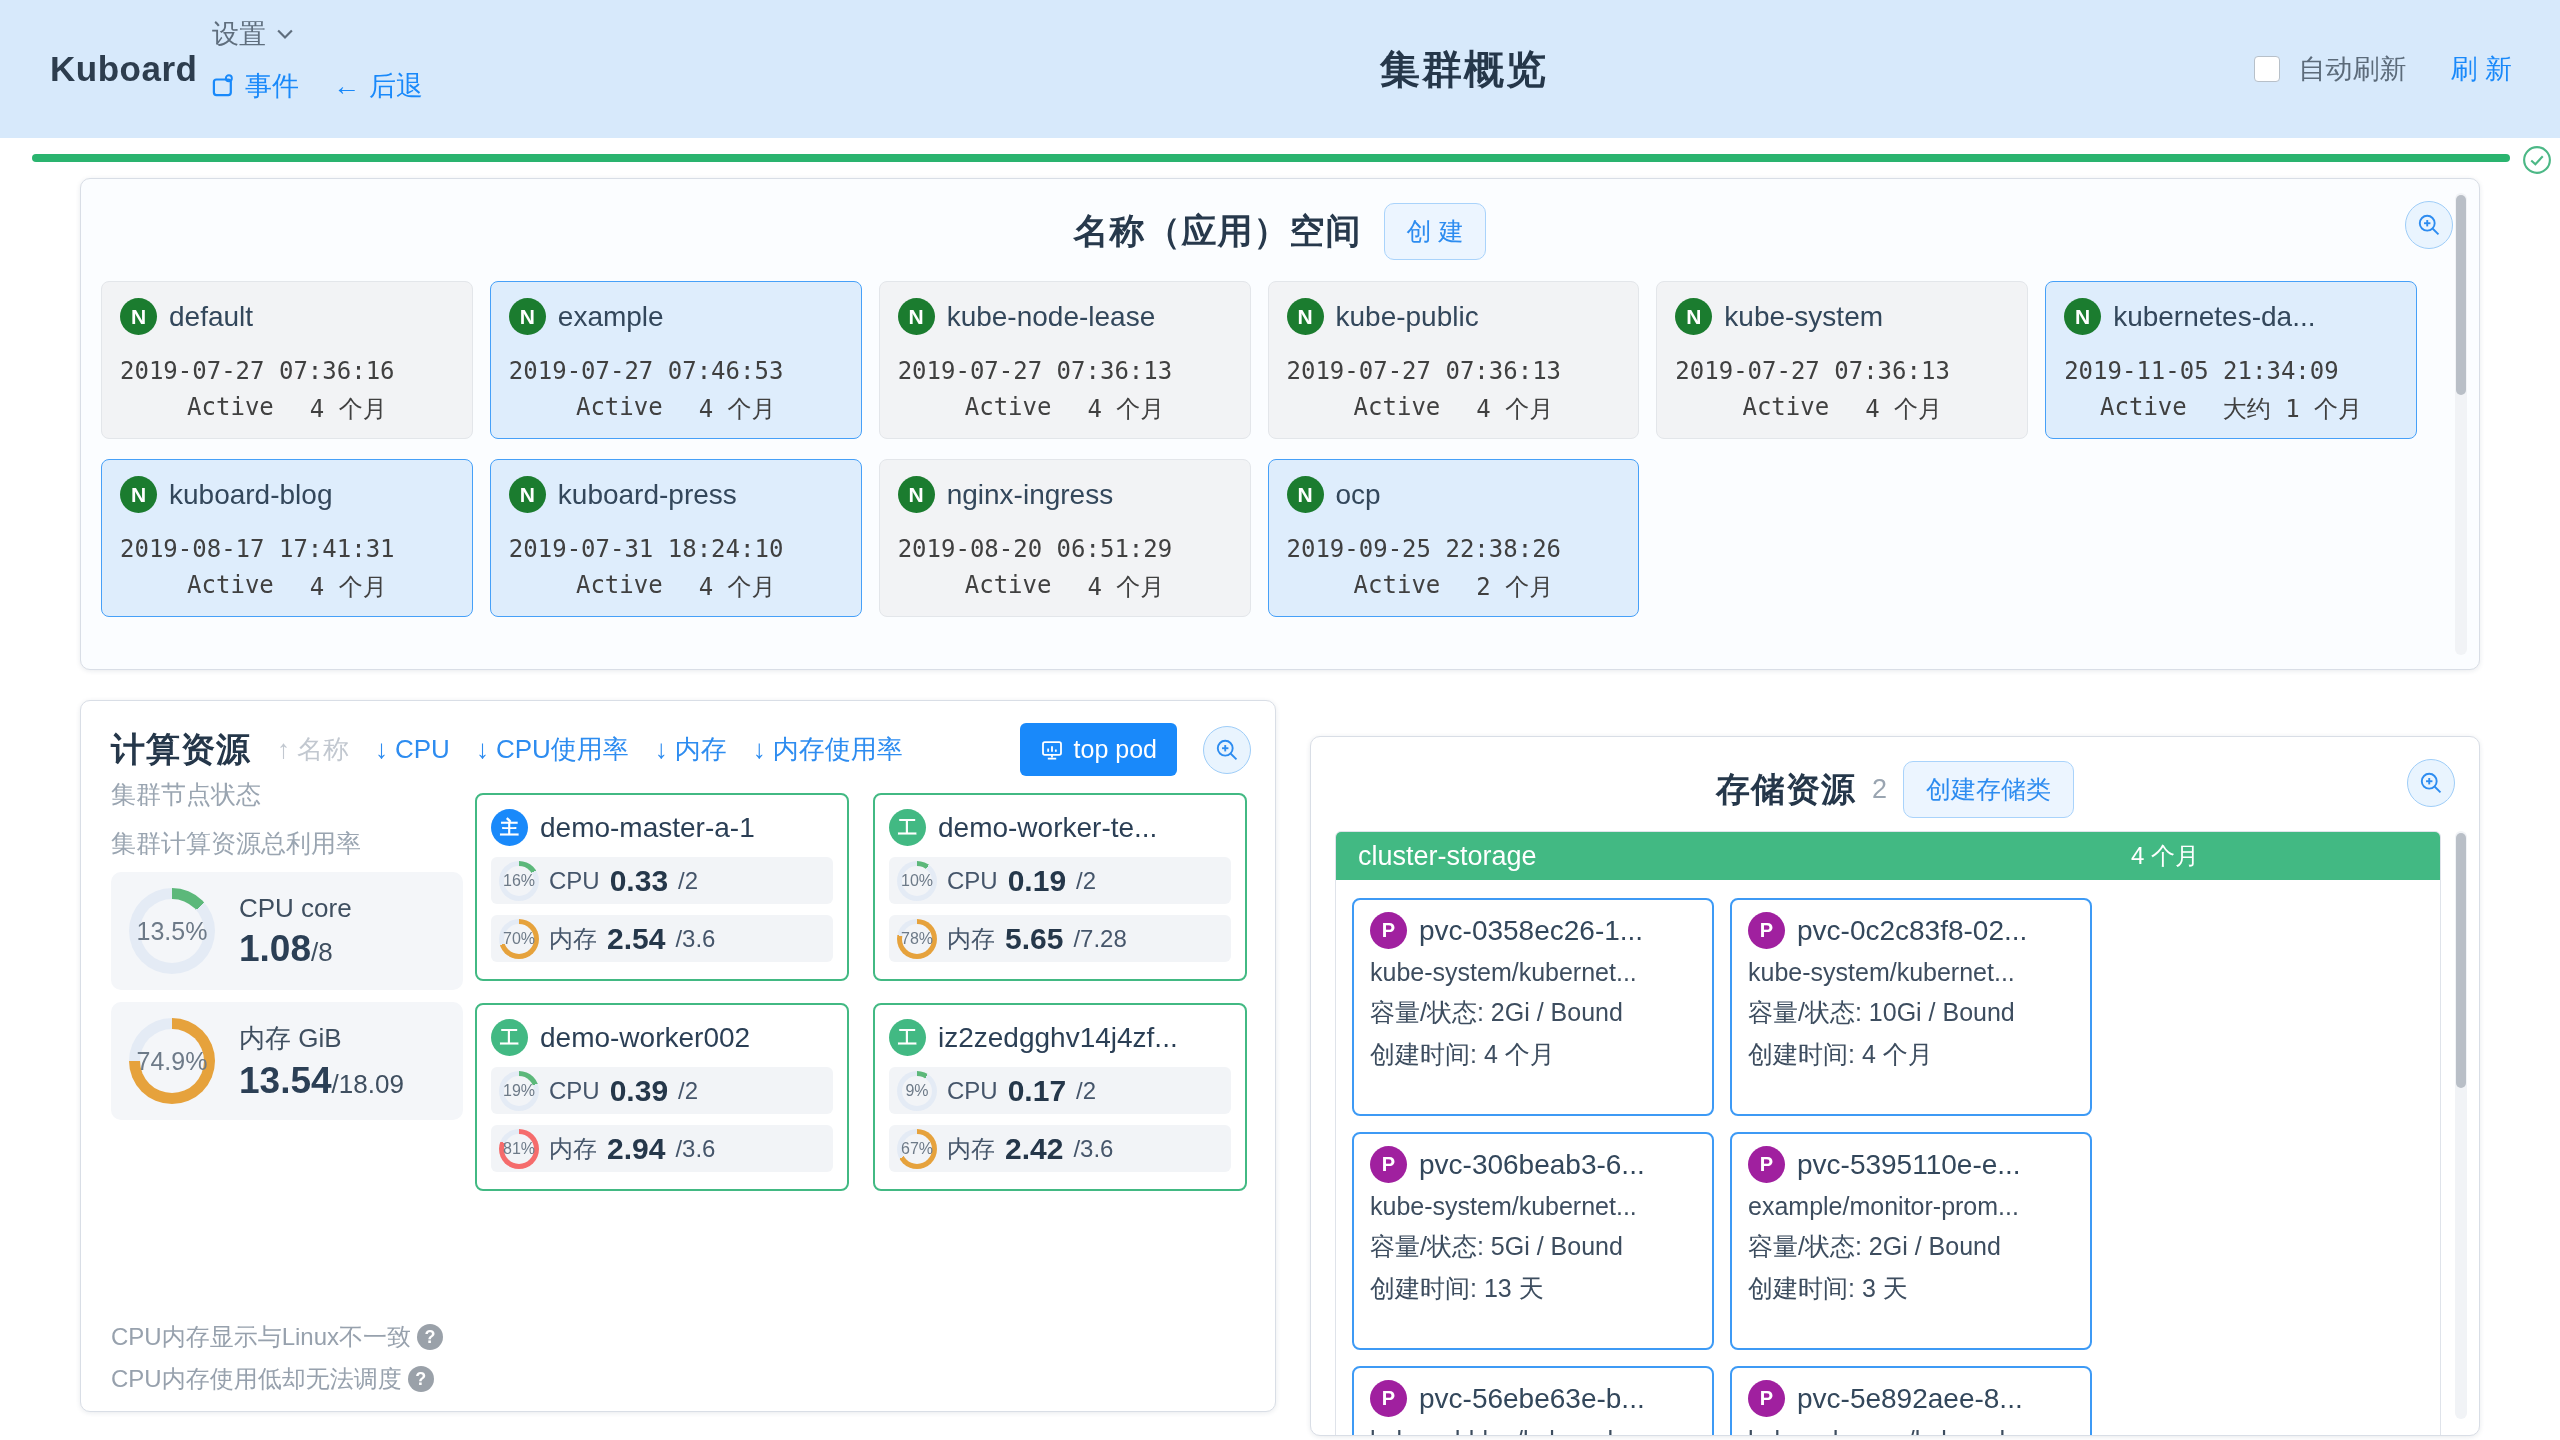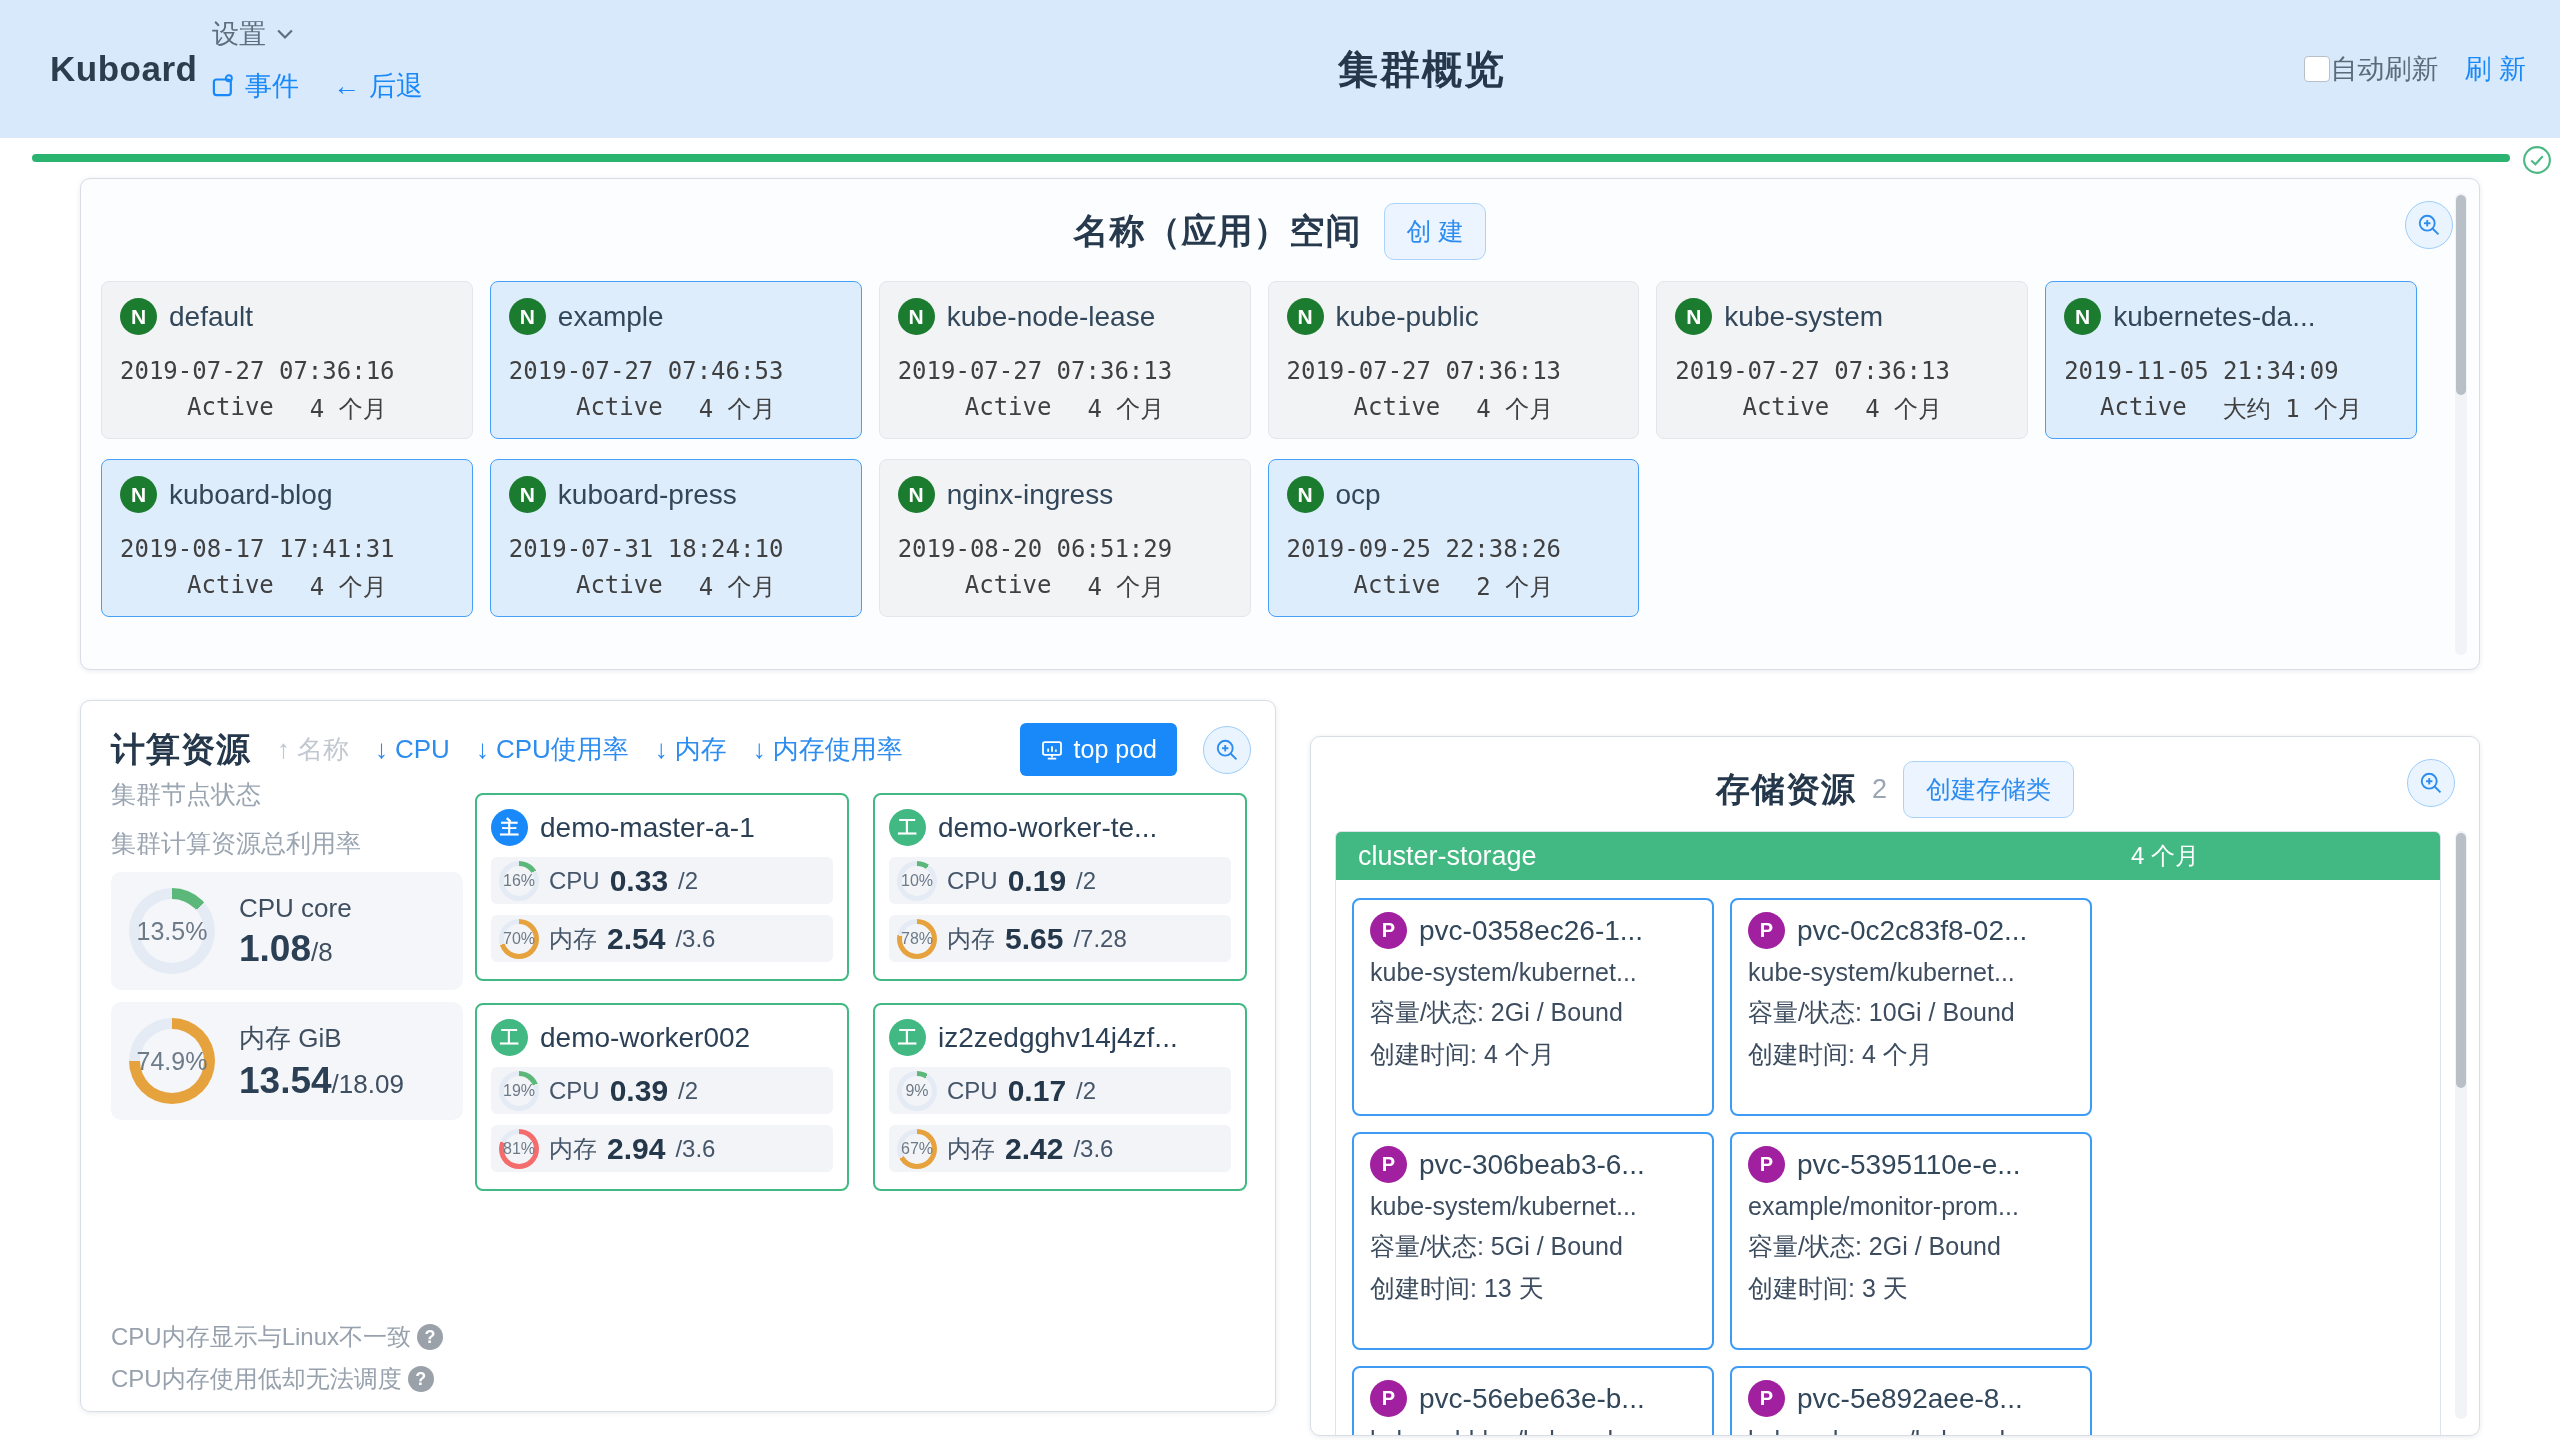--- a/index.html
+++ b/index.html
@@ -9,23 +9,23 @@
 
   
   .header { position:absolute; left:0; top:0; width:2560px; height:138px; background:#d7e9fb; }
   .brand { position:absolute; left:50px; top:0; height:138px; display:flex; align-items:center;
            font-size:35px; font-weight:700; color:#2d3d4e; letter-spacing:.5px; }
   .settings { position:absolute; left:212px; top:16px; display:flex; align-items:center; gap:8px;
               font-size:27px; color:#5f6e7d; cursor:pointer; }
   .hdr-links { position:absolute; left:210px; top:68px; display:flex; align-items:center; gap:34px;
                font-size:27px; color:#1989fa; }
   .hdr-link { display:flex; align-items:center; gap:9px; cursor:pointer; }
-  .page-title { position:absolute; left:1338px; top:0; height:138px; display:flex; align-items:center;
+  .page-title { position:absolute; left:1380px; top:0; height:138px; display:flex; align-items:center;
                 font-size:40px; font-weight:700; color:#25374a; letter-spacing:2px; }
-  .hdr-right { position:absolute; right:34px; top:0; height:138px; display:flex; align-items:center; gap:0; font-size:27px; }
+  .hdr-right { position:absolute; right:48px; top:0; height:138px; display:flex; align-items:center; gap:18px; font-size:27px; }
   .checkbox { width:26px; height:26px; background:#fff; border:1px solid #b7c0c9; border-radius:4px; display:inline-block; }
   .auto-refresh-label { color:#5c6b7a; }
   .refresh-link { color:#1989fa; margin-left:26px; cursor:pointer; }
 
   
   .progress-line { position:absolute; left:32px; top:154px; width:2478px; height:8px; border-radius:4px; background:#2ab46f; }
   .check-badge { position:absolute; left:2522px; top:145px; width:30px; height:30px; color:#4cb886; }
 
   
   .panel { position:absolute; background:#fff; border:1px solid #d9dee6; border-radius:10px;

